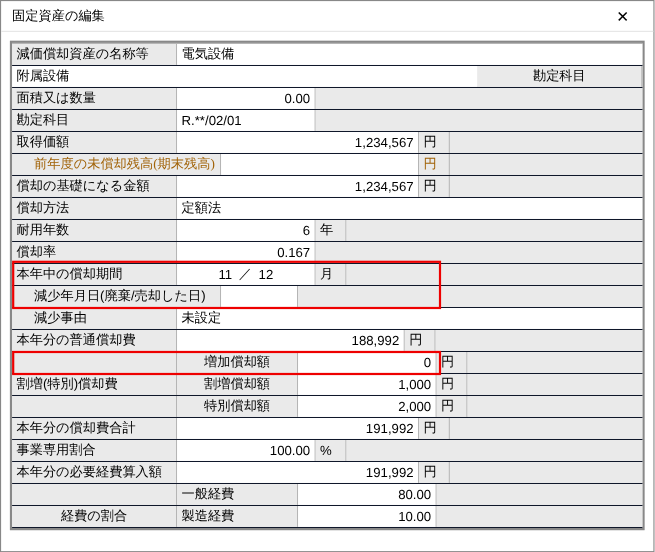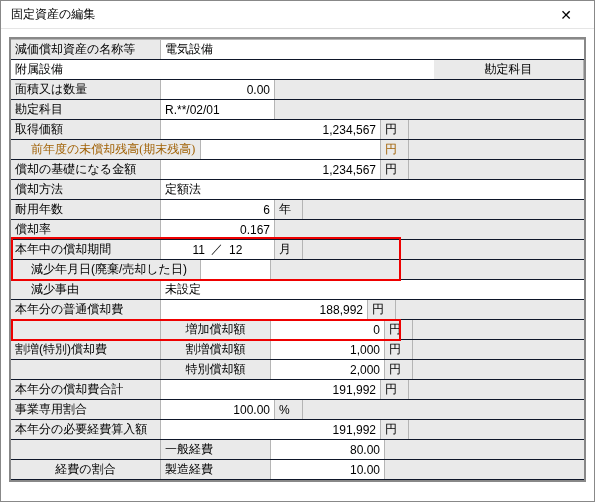--- a/index.html
+++ b/index.html
@@ -88,21 +88,21 @@
     padding-left: 4px;
   }
   .cell.filler {
     background: #eaeaea;
     flex: 1;
     border-right: none;
   }
   .cell.subtle { color: #a16207; font-family: Liberation Serif, serif; }
   .w-lab1 { width: 150px; }
   .w-lab2 { width: 110px; }
-  .w-val { width: 114px; }
+  .w-val { width: 126px; }
   .w-unit { width: 28px; }
   .month-cell span { margin: 0 3px; }
   .hl-red {
     position: absolute;
     border: 2px solid #e00;
     pointer-events: none;
   }
 </style>
 </head>
 <body>

